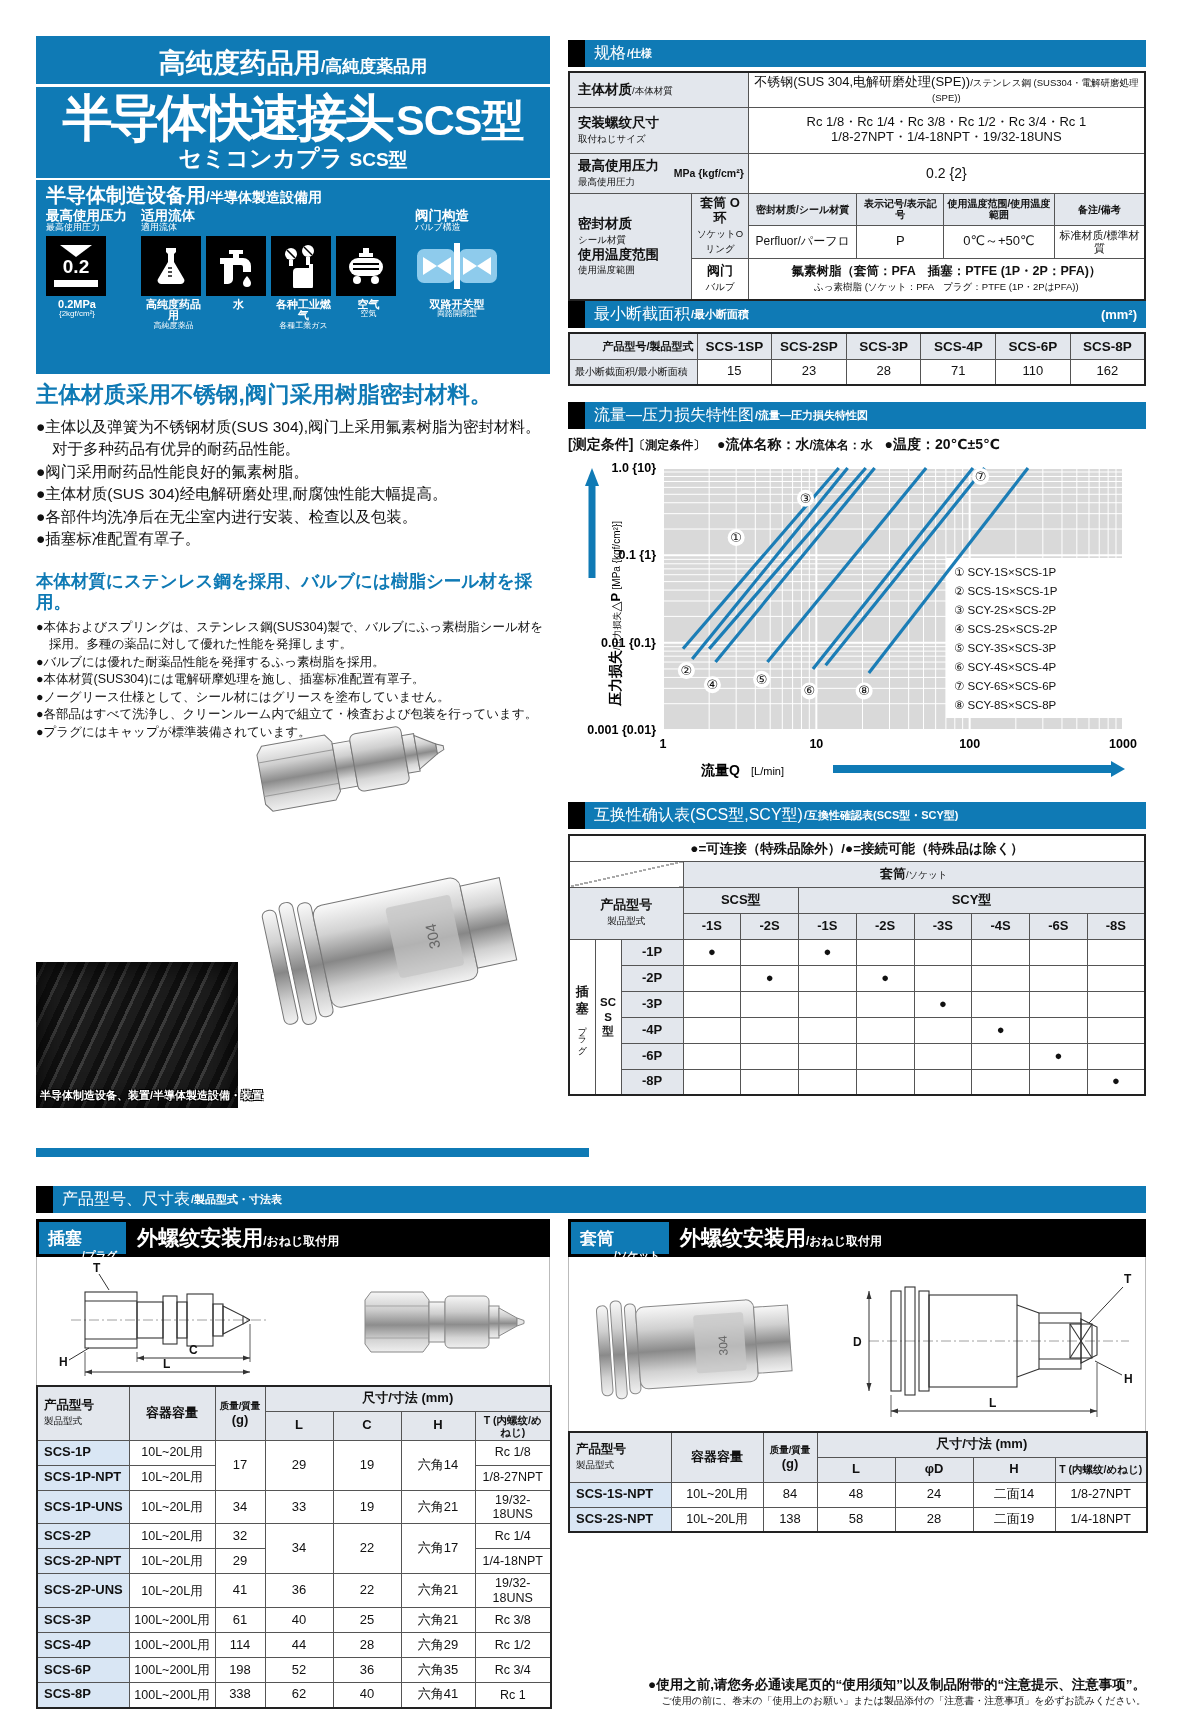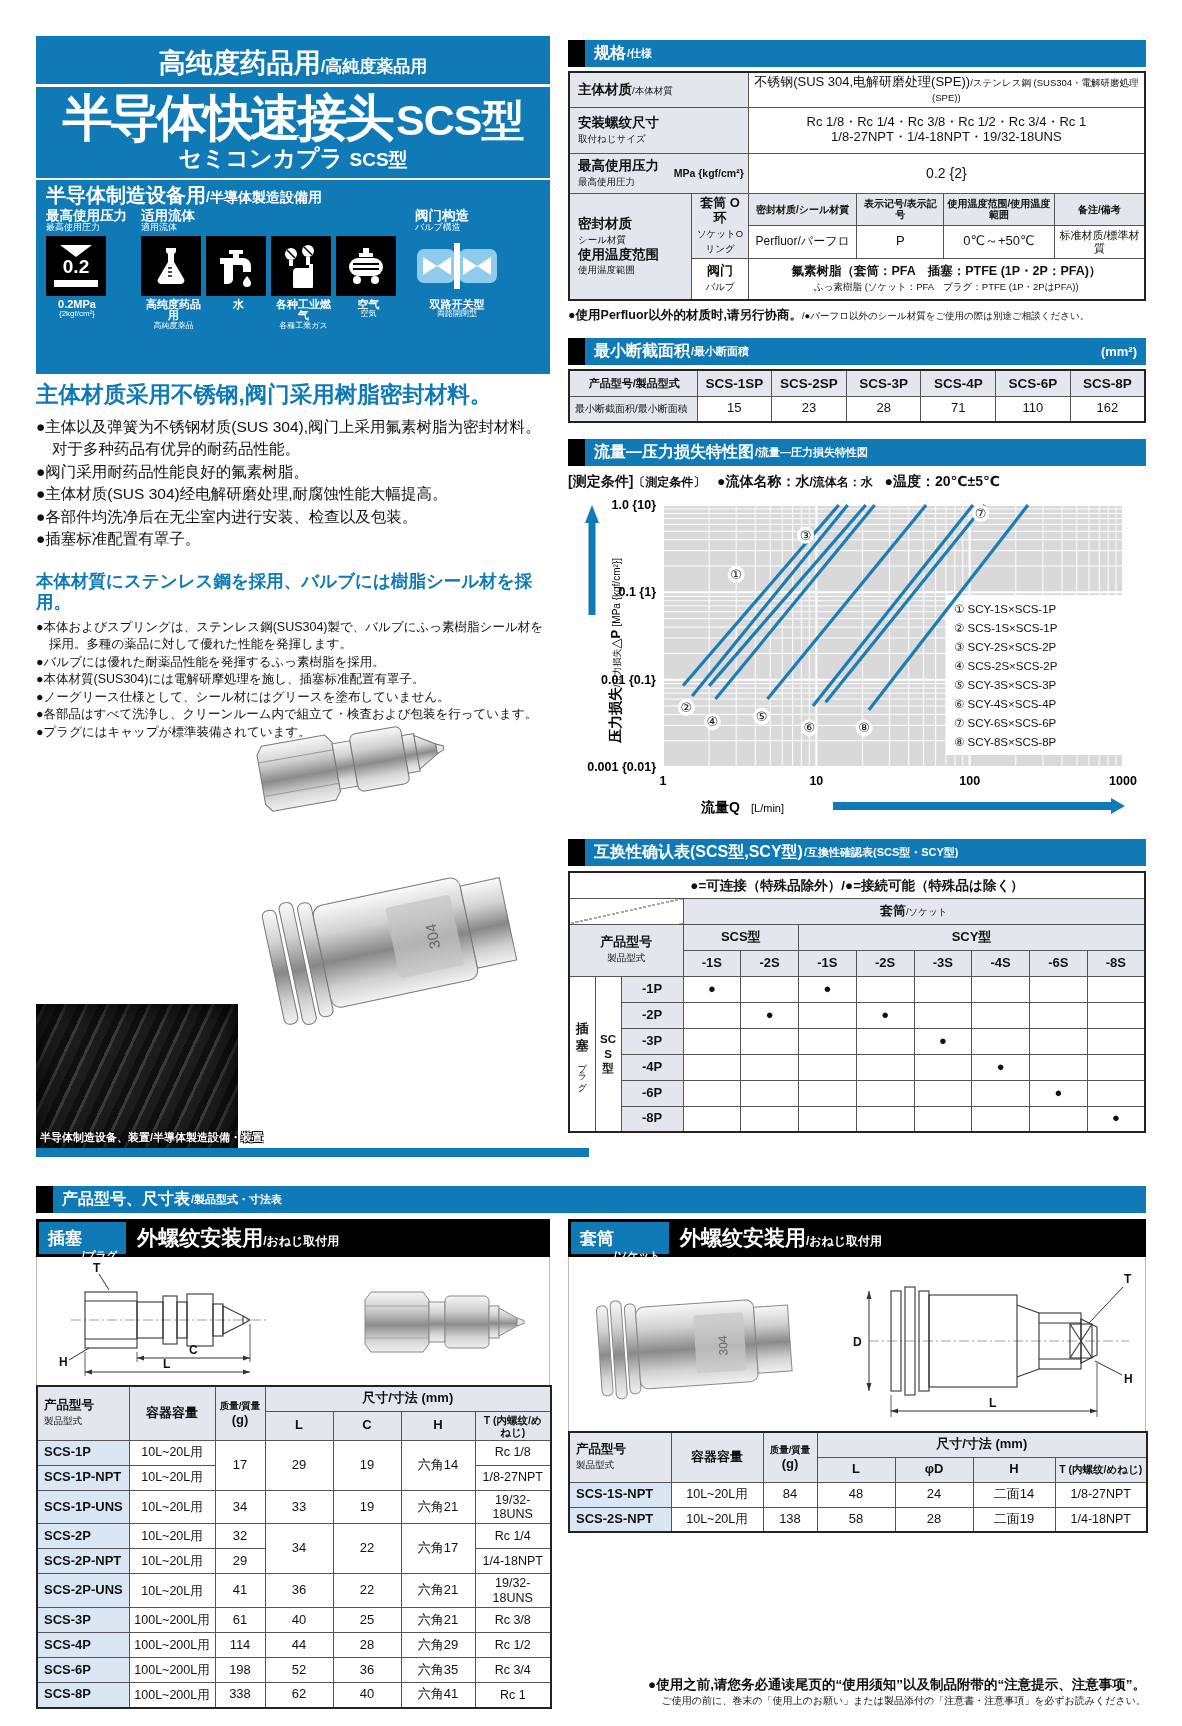--- a/index.html
+++ b/index.html
@@ -46,30 +46,30 @@
   .bl-jp{font-size:12.5px;line-height:1.4;padding-left:13px;text-indent:-13px;}
 
   
   .photo-plug{position:absolute;left:238px;top:690px;}
   .photo-socket{position:absolute;left:242px;top:834px;}
   .photo-pcb{position:absolute;left:36px;top:962px;width:202px;height:146px;
      background:#181818;
      background-image:
        repeating-linear-gradient(115deg,#101010 0 7px,#3a3a3a 7px 10px,#1c1c1c 10px 19px),
        repeating-linear-gradient(25deg,rgba(120,120,120,.35) 0 3px,transparent 3px 16px);
-     box-shadow:inset 0 0 30px #000;margin-top:42px;}
+     box-shadow:inset 0 0 30px #000;}
   .pcb-cap{position:absolute;left:4px;bottom:5px;color:#fff;font-size:11px;font-weight:bold;white-space:nowrap;
      text-shadow:1px 1px 0 #000,-1px 1px 0 #000,1px -1px 0 #000,-1px -1px 0 #000;}
   .mid-rule{position:absolute;left:36px;top:1148px;width:553px;height:9px;background:var(--blue);}
 
   
   .sec-bar{display:flex;height:27px;}
   .sec-bar .notch{width:17px;background:#000;}
   .sec-bar .bar{flex:1;background:var(--blue);color:#fff;display:flex;align-items:center;padding:0 9px;}
-  .sec-bar .t-cn{font-size:16px;font-weight:bold;}
+  .sec-bar .t-cn{font-size:16px;font-weight:normal;}
   .sec-bar .t-jp{font-size:11px;font-weight:bold;margin-left:1px;}
   .sec-bar .t-right{margin-left:auto;font-size:13px;font-weight:bold;}
 
   
   table.grid{border-collapse:collapse;width:100%;border:2px solid #222;table-layout:fixed;}
   table.grid td{border:1px solid #555;text-align:center;vertical-align:middle;padding:2px 3px;font-size:13px;line-height:1.15;}
   .lab{background:var(--hdrbg);text-align:left !important;padding-left:8px !important;}
   .hcell{background:var(--hdrbg);font-weight:bold;}
   .jp-s{font-size:9.5px;font-weight:normal;}
   .modelcell{background:var(--modelbg);font-weight:bold;text-align:left !important;padding-left:6px !important;font-size:13.5px;}
@@ -380,23 +380,20 @@
         <td style="font-size:13px">P</td>
         <td style="font-size:13px">0℃～+50℃</td>
         <td style="font-size:11px">标准材质/標準材質</td>
       </tr>
       <tr style="height:42px">
         <td><span class="val-cn" style="font-weight:bold">阀门</span><br><span class="val-jp">バルブ</span></td>
         <td colspan="4"><span class="val-cn" style="font-weight:bold;font-size:12.5px">氟素树脂（套筒：PFA　插塞：PTFE (1P・2P：PFA)）</span><br><span class="val-jp">ふっ素樹脂 (ソケット：PFA　プラグ：PTFE (1P・2PはPFA))</span></td>
       </tr>
     </tbody>
       </table>
-    <div class="note-line">
-      <span>●使用Perfluor以外的材质时,请另行协商。</span><span class="jp">/●パーフロ以外のシール材質をご使用の際は別途ご相談ください。</span>
-    </div>
 
     <div class="sec-bar">
       <div class="notch"></div>
       <div class="bar">
           <span class="t-cn">最小断截面积</span>
           <span class="t-jp">/最小断面積</span>
       <span class="t-right">(mm²)</span>
         </div>
     </div>
     <table class="grid minarea" style="margin-top:4px">
@@ -404,21 +401,21 @@
           <col style="width:128px">
           <col>
           <col>
           <col>
           <col>
           <col>
           <col>
         </colgroup>
       <tbody>
           <tr>
-        <td class="hcell" style="font-size:11px;text-align:center;padding-left:5px">产品型号/製品型式</td>
+        <td class="hcell" style="font-size:11px;text-align:right;padding-left:5px">产品型号/製品型式</td>
         <td class="mhead">SCS-1SP</td>
         <td class="mhead">SCS-2SP</td>
         <td class="mhead">SCS-3P</td>
         <td class="mhead">SCS-4P</td>
         <td class="mhead">SCS-6P</td>
         <td class="mhead">SCS-8P</td>
       </tr>
       <tr>
         <td class="hcell" style="font-size:10px;font-weight:normal;text-align:left;padding-left:5px">最小断截面积/最小断面積</td>
         <td>15</td>

